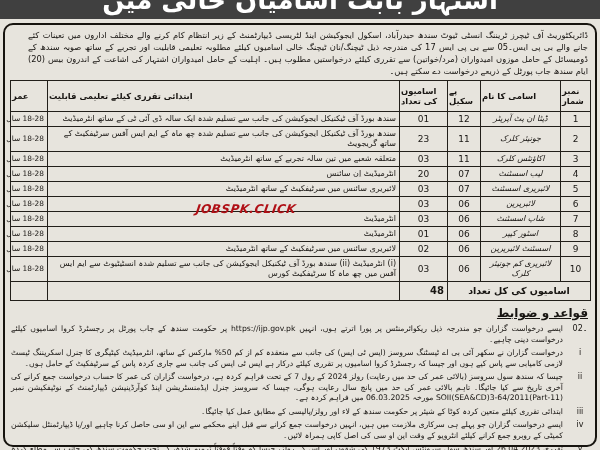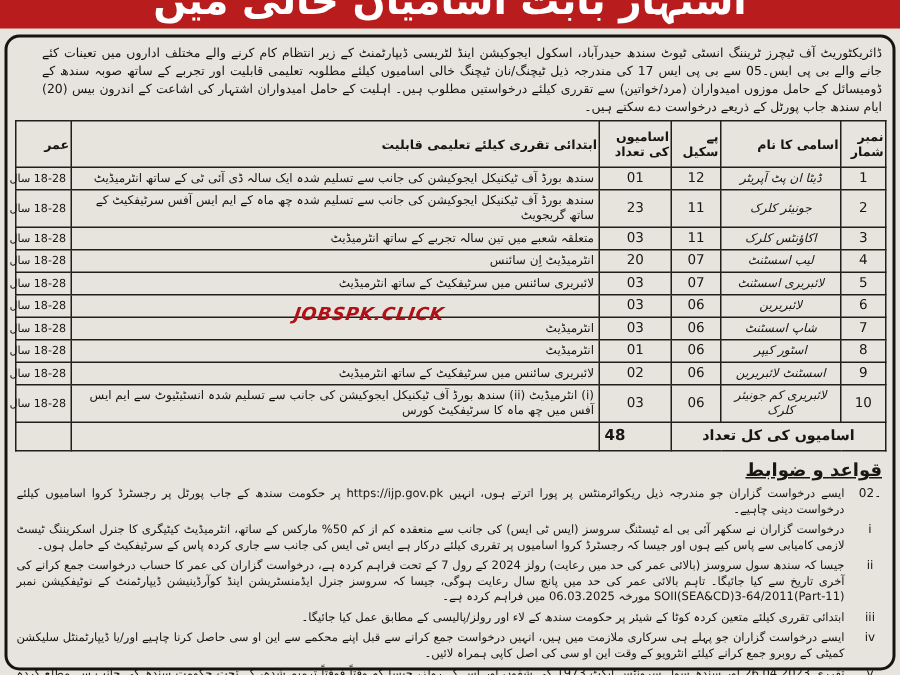--- a/index.html
+++ b/index.html
@@ -3,21 +3,21 @@
 <meta charset="utf-8">
 <style>
   html,body{margin:0;padding:0;}
   body{
     width:600px;height:450px;overflow:hidden;position:relative;
     background:#e7e4dd;color:#181512;
     font-family:"DejaVu Sans",sans-serif;
   }
   .banner{
     position:absolute;top:0;left:0;width:600px;height:19px;
-    background:#b91c1c;overflow:hidden;z-index:2;
+    background:#404040;overflow:hidden;z-index:2;
   }
   .banner-title{
     position:absolute;top:-15px;left:0;width:100%;margin:0;
     text-align:center;color:#ffffff;font-size:26px;font-weight:bold;
     direction:rtl;letter-spacing:2px;white-space:nowrap;
   }
   .frame{
     position:absolute;top:23px;left:3px;right:3px;bottom:3px;
     border:2.5px solid #17140f;border-radius:10px;
     padding:3px 5px;box-sizing:border-box;
@@ -27,30 +27,30 @@
     font-size:8.3px;line-height:12px;margin:1px 2px 3px 18px;
   }
   table{
     width:100%;border-collapse:collapse;direction:rtl;table-layout:fixed;
     margin-top:1px;
   }
   th,td{
     border:1px solid #221f1a;vertical-align:middle;
     padding:2px 3px;box-sizing:border-box;
   }
-  th{font-weight:bold;font-size:8.4px;text-align:right;padding:5px 1px;}
+  th{font-weight:bold;font-size:8.4px;text-align:left;padding:5px 1px;}
   td{font-size:8px;line-height:10px;}
   .c-serial{width:30px}.c-post{width:80px}.c-scale{width:33px}
   .c-count{width:48px}.c-qual{width:352px}.c-age{width:37px}
   td.num{text-align:center;font-size:9px;}
   td.post{text-align:center;font-style:italic;}
   td.qual{text-align:right;}
   td.age{text-align:left;font-size:7.4px;white-space:nowrap;}
   td.total-label{font-weight:bold;text-align:center;font-size:9.5px;padding:4px 2px;}
-  td.total-value{font-weight:bold;text-align:left;font-size:10px;}
+  td.total-value{font-weight:bold;text-align:right;font-size:10px;}
   .terms-heading{
     direction:rtl;text-align:right;font-weight:bold;font-size:12px;
     text-decoration:underline;margin:5px 2px 4px 2px;
   }
   .terms{direction:rtl;}
   .term{
     display:flex;direction:rtl;gap:8px;margin:0 1px 3px 1px;
     font-size:7.7px;line-height:10.5px;
   }
   .term-num{flex:0 0 18px;text-align:center;font-size:8px;}

